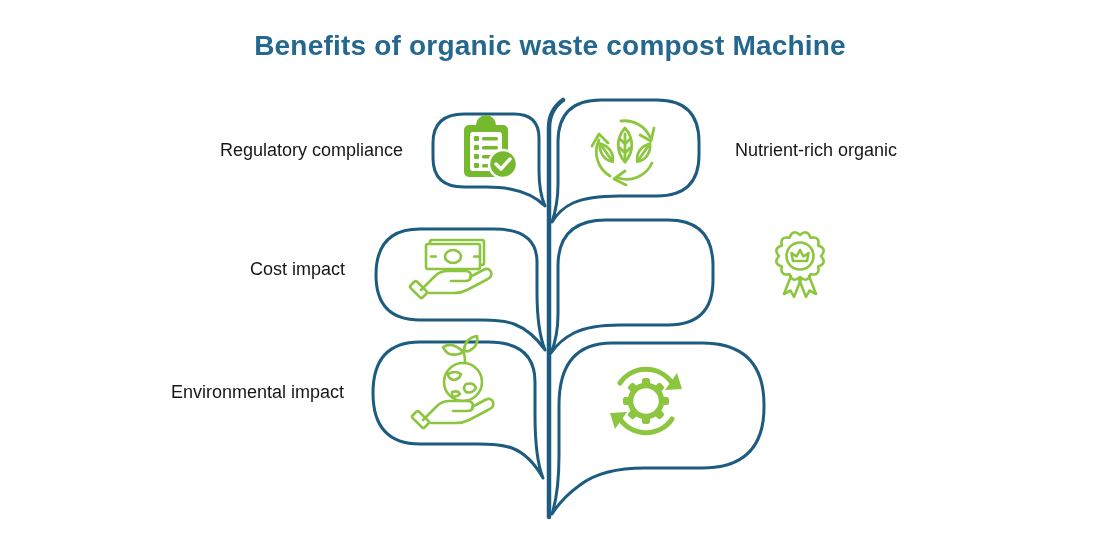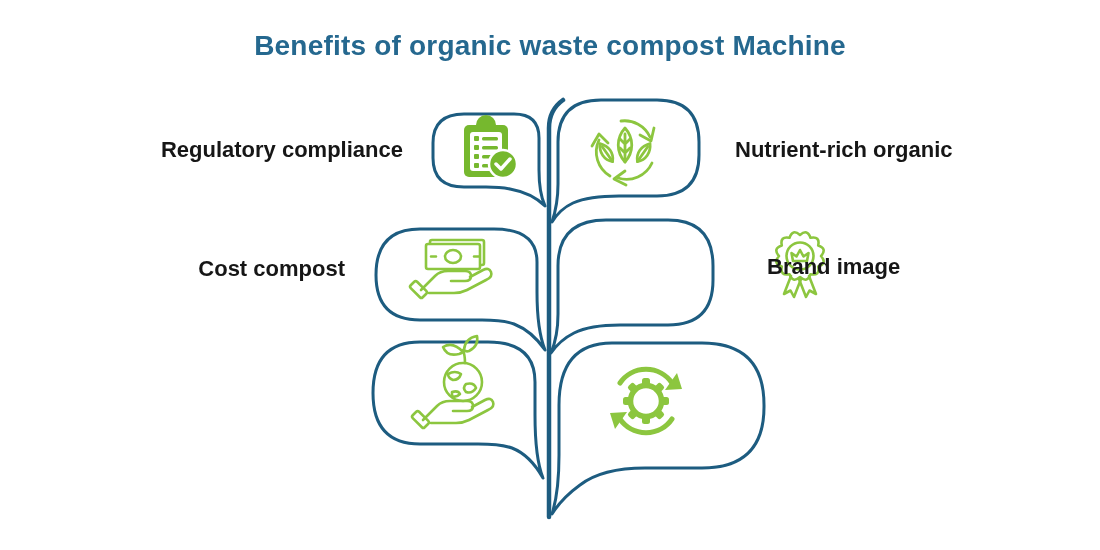--- a/index.html
+++ b/index.html
@@ -13,21 +13,21 @@
   .title{
     position:absolute;top:30px;left:0;width:1100px;
     text-align:center;
     font-size:28px;font-weight:700;
     color:var(--title-color,#25688f);
     letter-spacing:.2px;
   }
   .tree-svg{position:absolute;top:0;left:0;}
   .label{
     position:absolute;
-    font-size:22px;font-weight:700;
+    font-size:18px;font-weight:400;
     color:var(--label-color,#161616);
     white-space:nowrap;
     line-height:28px;
   }
   .lab-reg{top:136px;right:697px;}
   .lab-nut{top:136px;left:735px;}
   .lab-cost{top:255px;right:755px;}
   .lab-brand{top:253px;left:767px;}
   .lab-env{top:378px;right:756px;}
   .lab-op{top:382px;left:798px;}
@@ -149,16 +149,16 @@
       <circle cx="0" cy="0" r="15.5" fill="none" stroke="#8cc63f" stroke-width="5.5"></circle>
       <path d="M -26 -18 A 31.5 31.5 0 0 1 26 -18" fill="none" stroke="#8cc63f" stroke-width="5" stroke-linecap="round"></path>
       <path d="M 31 -28 L 36 -12 L 19 -11 Z" fill="#8cc63f"></path>
       <path d="M 26 18 A 31.5 31.5 0 0 1 -26 18" fill="none" stroke="#8cc63f" stroke-width="5" stroke-linecap="round"></path>
       <path d="M -31 28 L -36 12 L -19 11 Z" fill="#8cc63f"></path>
     </g>
   </svg>
 
   <div class="label lab-reg">Regulatory compliance</div>
   <div class="label lab-nut">Nutrient-rich organic</div>
-  <div class="label lab-cost">Cost compost</div>
-  <div class="label lab-brand">Brand image</div>
+  <div class="label lab-cost">Cost impact</div>
+  <div class="label lab-env">Environmental impact</div>
 
 </div>
 
 </body></html>

